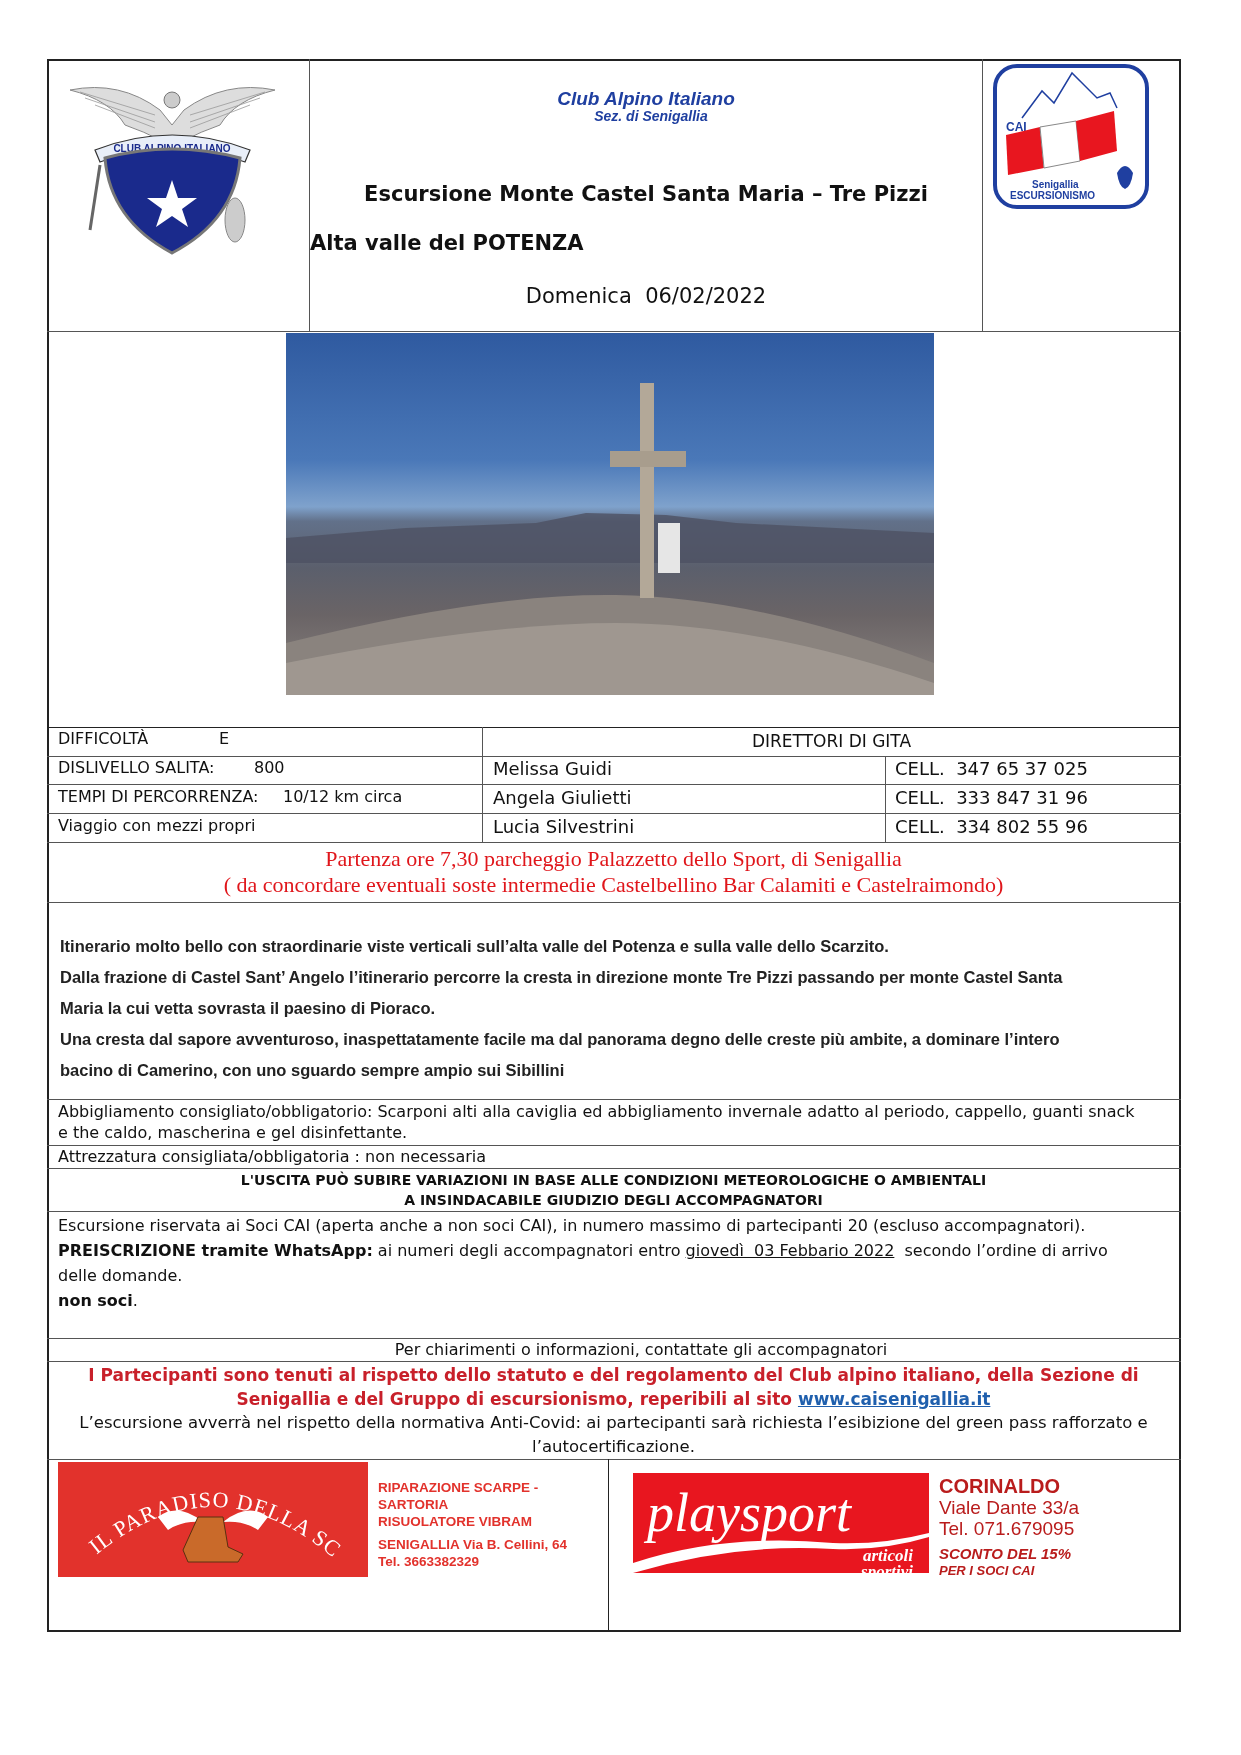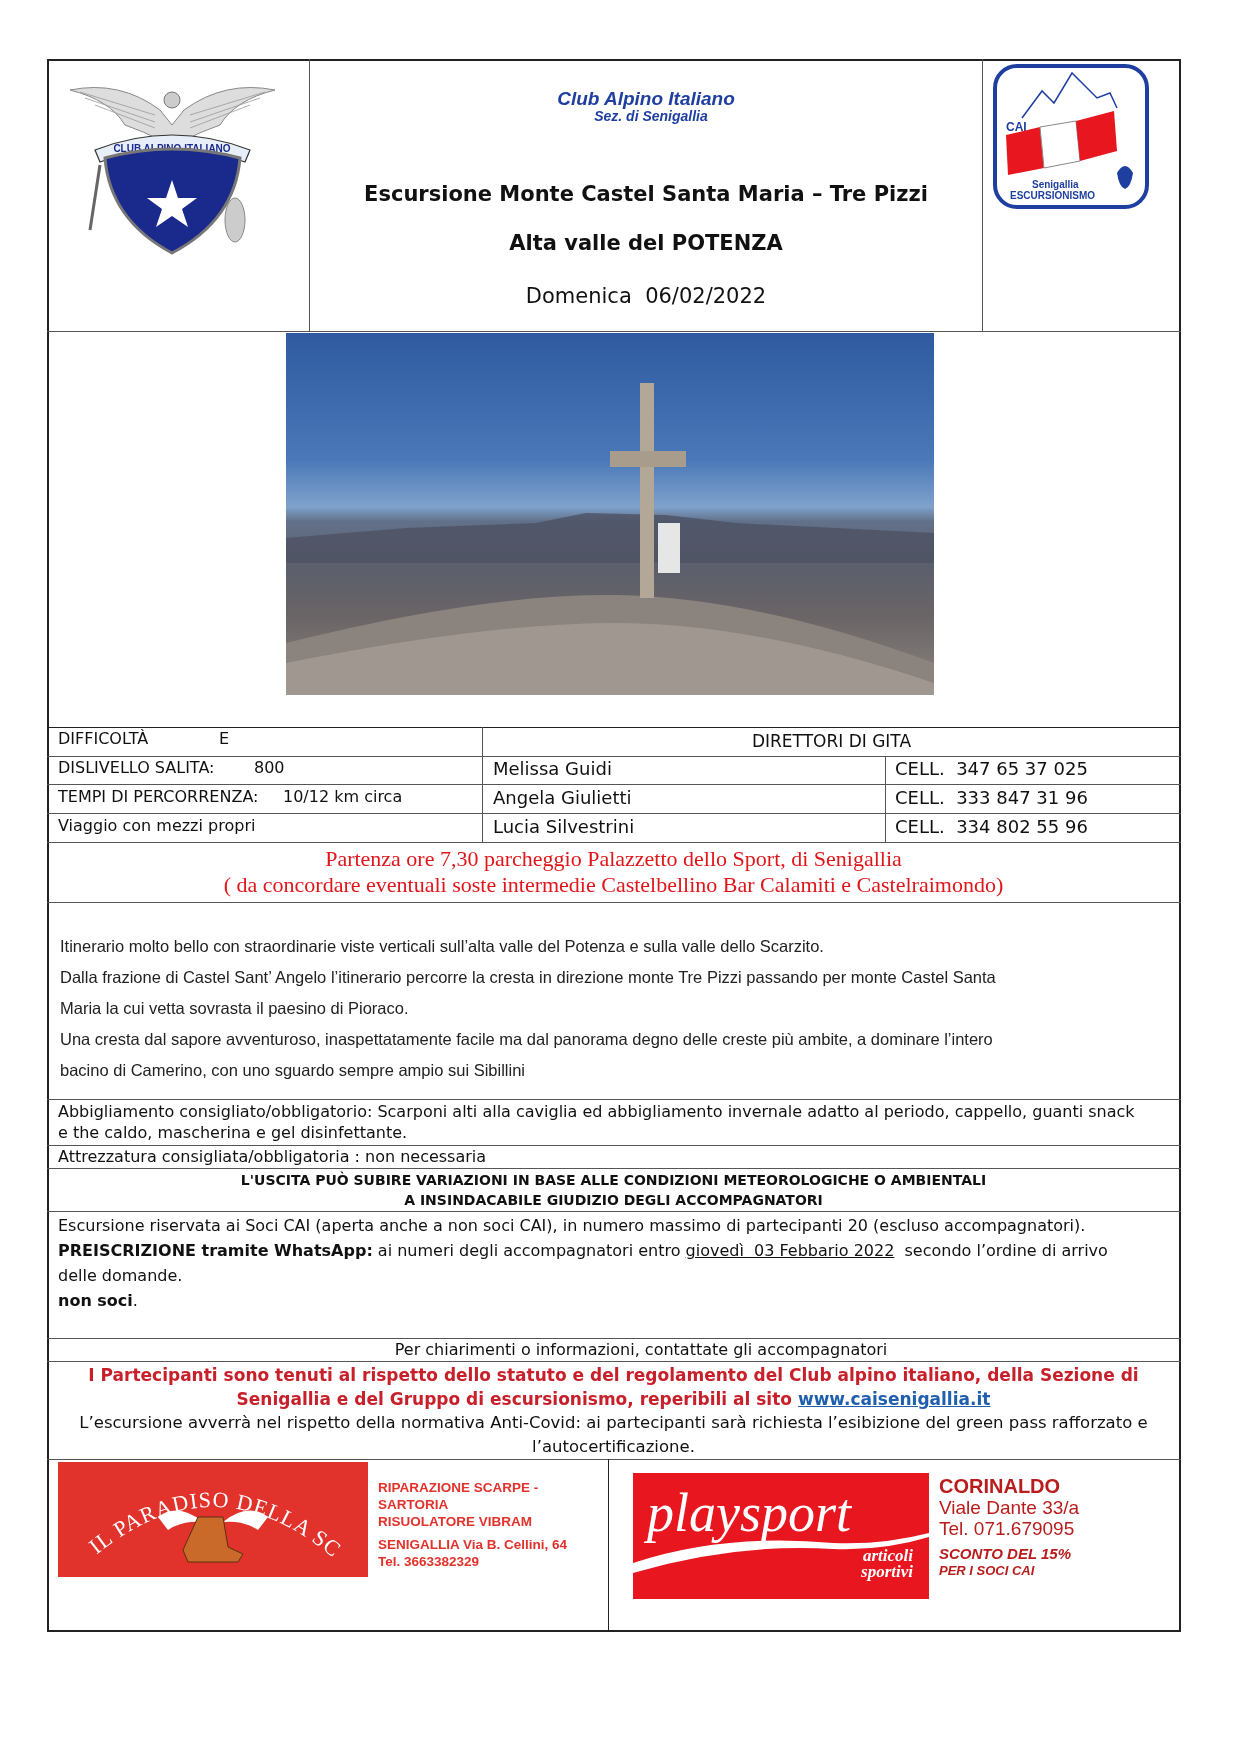--- a/index.html
+++ b/index.html
@@ -74,21 +74,21 @@
     <ellipse cx="175" cy="150" rx="10" ry="22" fill="#ccc" stroke="#888"></ellipse>
   </svg>
 </div>
 
 <div class="abs" style="left:310px; top:90px; width:672px; text-align:center; font-family:'Liberation Sans', sans-serif; font-weight:bold; font-style:italic; color:#1f3fa0; font-size:19px; line-height:18px;">
   <div>Club Alpino Italiano</div>
   <div style="font-size:14px; line-height:16px; padding-left:10px;">Sez. di Senigallia</div>
 </div>
 
 <div class="abs" style="left:310px; top:182px; width:672px; text-align:center; font-weight:bold; font-size:21px;">Escursione Monte Castel Santa Maria – Tre Pizzi</div>
-<div class="abs" style="left:310px; top:231px; width:672px; text-align:center; font-weight:bold; font-size:21px;">Alta valle del POTENZA</div>
+<div class="abs" style="left:310px; top:231px; width:672px; font-weight:bold; font-size:21px;">Alta valle del POTENZA</div>
 <div class="abs" style="left:310px; top:284px; width:672px; text-align:center; font-size:21px; white-space:pre;">Domenica  06/02/2022</div>
 
 <div class="abs" style="left:992px; top:63px; width:158px; height:147px;">
   <svg width="158" height="147" viewBox="0 0 158 147">
     <rect x="3" y="3" width="152" height="141" rx="22" fill="#fff" stroke="#1f3fa0" stroke-width="4"></rect>
     <polyline points="30,55 50,28 62,40 80,10 105,35 118,30 125,45" fill="none" stroke="#1f3fa0" stroke-width="1.5"></polyline>
     <text x="14" y="68" font-size="12" fill="#1f3fa0" font-family="Liberation Sans, sans-serif" font-weight="bold">CAI</text>
     <path d="M14,72 L48,64 L52,105 L16,112 Z" fill="#e8161f"></path>
     <path d="M48,64 L84,58 L88,98 L52,105 Z" fill="#fff" stroke="#888" stroke-width="1"></path>
     <path d="M84,58 L122,48 L125,88 L88,98 Z" fill="#e8161f"></path>
@@ -128,21 +128,21 @@
   <div class="cell-text" style="left:895px; top:787px; font-size:18px; white-space:pre;">CELL.  333 847 31 96</div>
   <div class="cell-text" style="left:493px; top:816px; font-size:18px;">Lucia Silvestrini</div>
   <div class="cell-text" style="left:895px; top:816px; font-size:18px; white-space:pre;">CELL.  334 802 55 96</div>
 </div>
 
 <div class="abs red-serif" style="left:48px; top:846px; width:1131px; line-height:26px;">
   <div>Partenza ore 7,30 parcheggio Palazzetto dello Sport, di Senigallia</div>
   <div>( da concordare eventuali soste intermedie Castelbellino Bar Calamiti e Castelraimondo)</div>
 </div>
 
-<div class="abs desc" style="left:60px; top:931px; width:1110px;">
+<div class="abs desc" style="left:60px; top:931px; width:1110px;font-weight:bold;">
   <p>Itinerario molto bello con straordinarie viste verticali sull’alta valle del Potenza e sulla valle dello Scarzito.</p>
   <p>Dalla frazione di Castel Sant’ Angelo l’itinerario percorre la cresta in direzione monte Tre Pizzi passando per monte Castel Santa</p>
   <p>Maria la cui vetta sovrasta il paesino di Pioraco.</p>
   <p>Una cresta dal sapore avventuroso, inaspettatamente facile ma dal panorama degno delle creste più ambite, a dominare l’intero</p>
   <p>bacino di Camerino, con uno sguardo sempre ampio sui Sibillini</p>
 </div>
 
 <div class="abs" style="left:58px; top:1101px; width:1120px; font-size:16px; line-height:21px;">
   <div style="white-space:nowrap;">Abbigliamento consigliato/obbligatorio: Scarponi alti alla caviglia ed abbigliamento invernale adatto al periodo, cappello, guanti snack</div>
   <div>e the caldo, mascherina e gel disinfettante.</div>
@@ -181,21 +181,21 @@
     <path d="M140,55 L165,55 L170,85 L185,92 L180,100 L130,100 L125,88 Z" fill="#c96a2a" stroke="#5a3010" stroke-width="1"></path>
   </svg>
 </div>
 <div class="abs sans-cond" style="left:378px; top:1479px; width:225px; color:#e2322c; font-weight:bold; font-size:13.5px; line-height:17px;">
   <div>RIPARAZIONE SCARPE - SARTORIA</div>
   <div>RISUOLATORE VIBRAM</div>
   <div style="margin-top:6px;">SENIGALLIA Via B. Cellini, 64</div>
   <div>Tel. 3663382329</div>
 </div>
 
-<div class="abs" style="left:633px; top:1473px; width:296px; height:126px; background:#e8161f;">
+<div class="abs" style="left:633px; top:1473px; width:296px; height:100px; background:#e8161f;">
   <svg width="296" height="110" viewBox="0 0 296 110">
     <text x="14" y="58" font-size="54" fill="#fff" font-family="Liberation Serif, serif" font-style="italic">playsport</text>
     <path d="M0,90 Q90,60 200,70 Q250,72 296,60 L296,64 Q250,78 200,76 Q100,70 0,100 Z" fill="#fff"></path>
     <text x="280" y="88" text-anchor="end" font-size="17" fill="#fff" font-family="Liberation Serif, serif" font-style="italic" font-weight="bold">articoli</text>
     <text x="280" y="104" text-anchor="end" font-size="17" fill="#fff" font-family="Liberation Serif, serif" font-style="italic" font-weight="bold">sportivi</text>
   </svg>
 </div>
 <div class="abs sans-cond" style="left:939px; top:1476px; width:240px; color:#b91c1c;">
   <div style="font-weight:bold; font-size:20px; line-height:21px;">CORINALDO</div>
   <div style="font-size:19px; line-height:21px;">Viale Dante 33/a</div>

